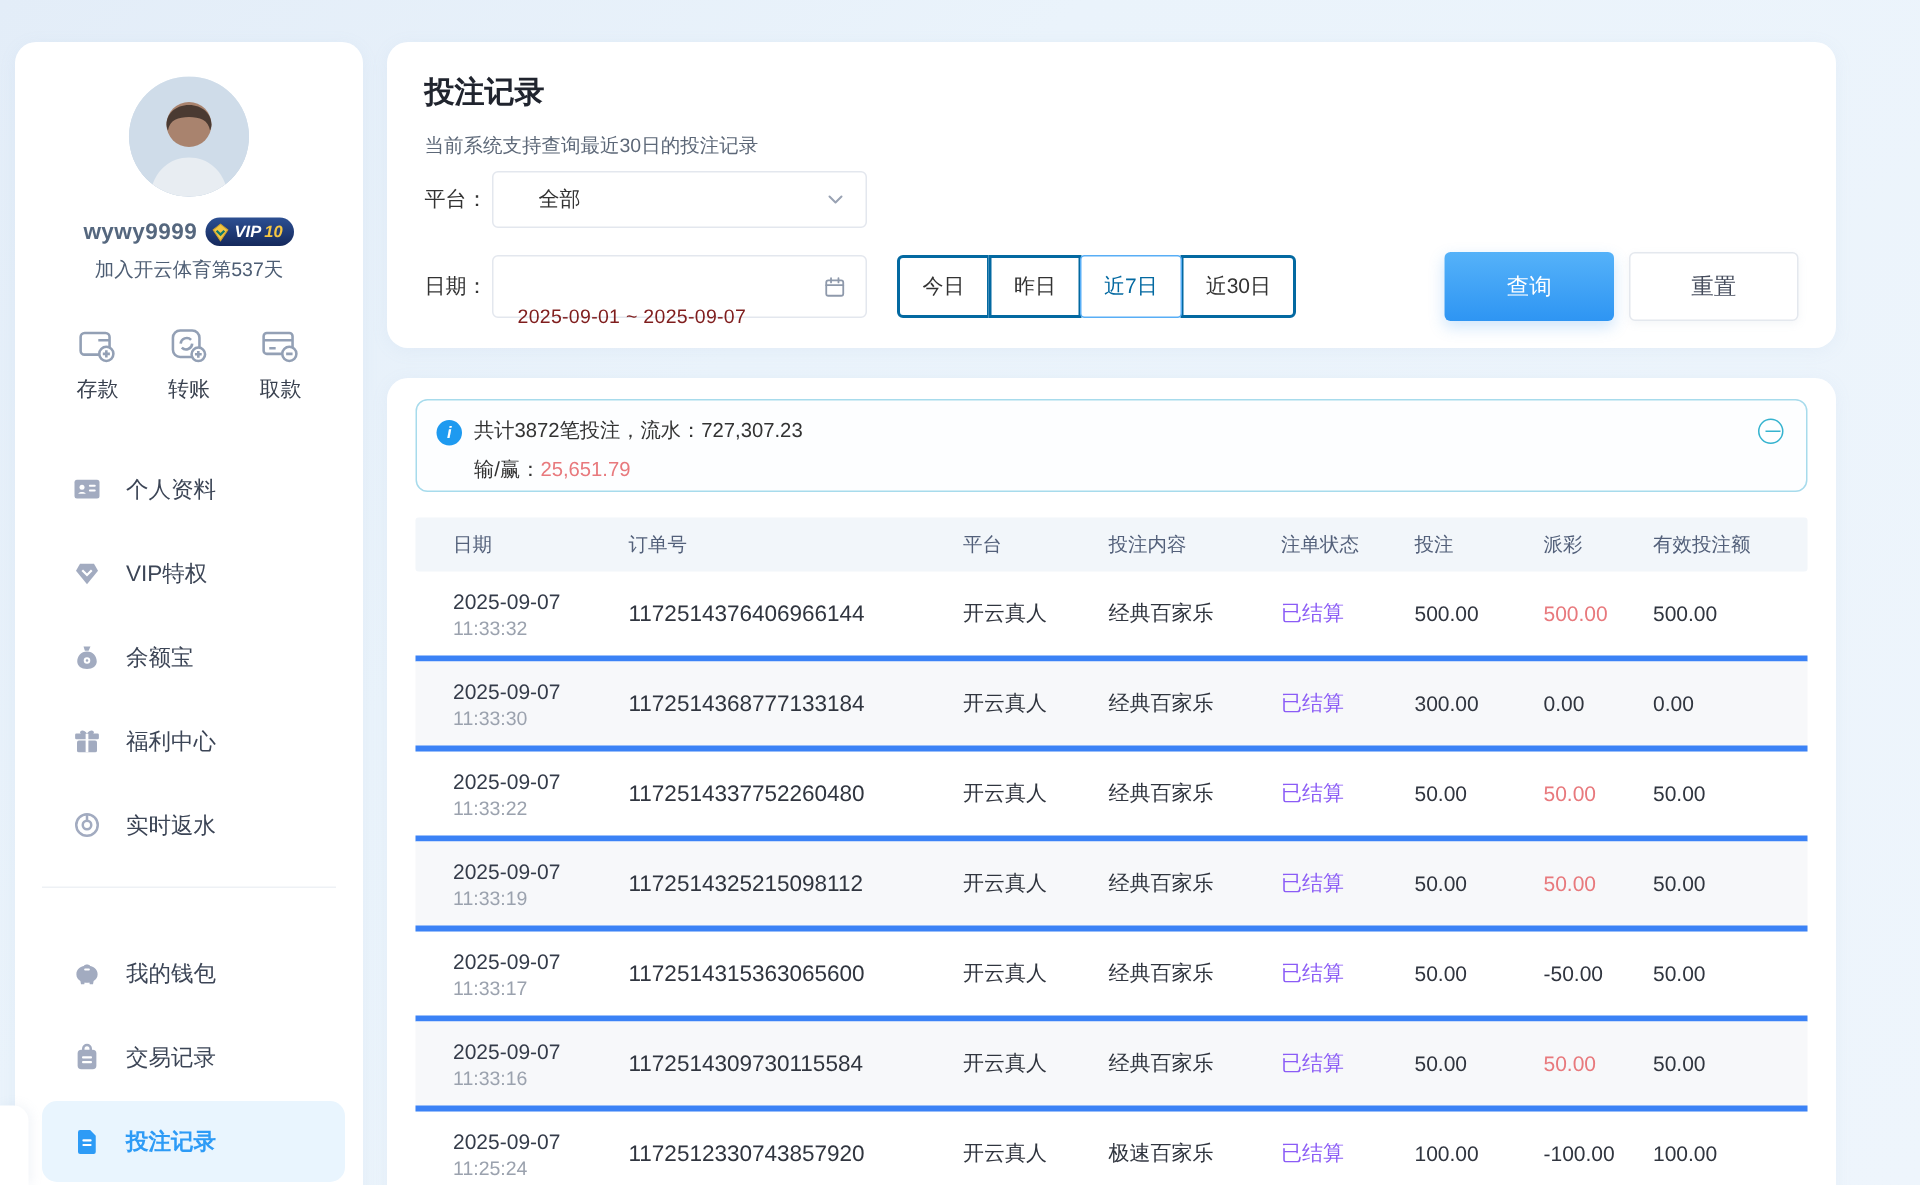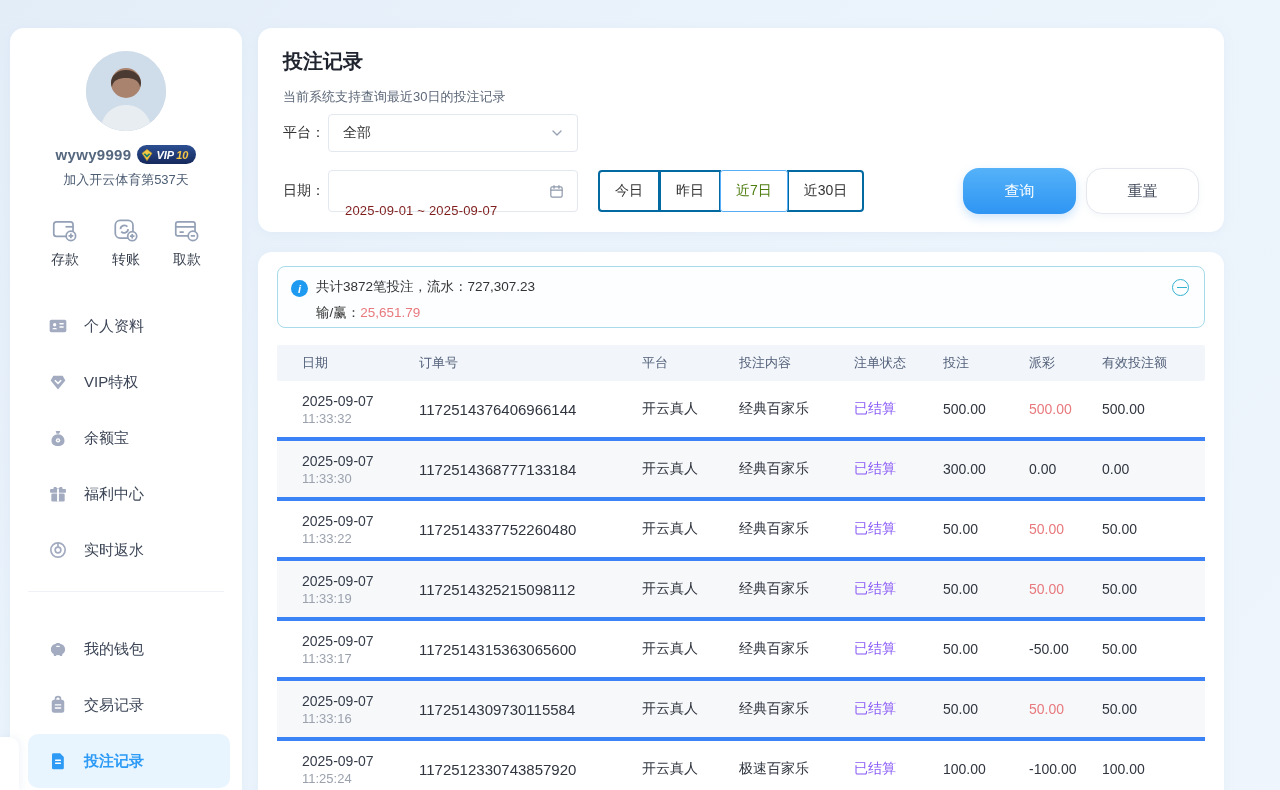--- a/index.html
+++ b/index.html
@@ -37,34 +37,34 @@
 
   
   #filter-card { left:258px; top:28px; width:966px; height:204px; padding:20px 25px; }
   .page-title { font-size:20px; font-weight:bold; color:#20242e; }
   .page-subtitle { font-size:13px; color:#5d6878; margin-top:13px; }
   .filter-row { position:absolute; left:25px; display:flex; align-items:center; }
   .row-platform { top:86px; }
   .row-date { top:140px; width:916px; }
   .filter-label { font-size:14px; color:#333; width:45px; }
   .select-box { width:250px; height:38px; border:1px solid #e3e7ee; border-radius:4px;
-    display:flex; align-items:center; padding:0 12px 0 14px; cursor:pointer; background:#fff; }
+    display:flex; align-items:center; padding:0 12px 0 30px; cursor:pointer; background:#fff; }
   .select-box .sel-val { flex:1; font-size:14px; color:#333; }
   .date-box { width:250px; height:42px; border:1px solid #e3e7ee; border-radius:4px;
     display:flex; align-items:center; padding:0 12px 0 16px; cursor:pointer; background:#fff; }
   .date-box .date-val { flex:1; font-size:13px; color:#7f1d1d; letter-spacing:.2px;margin-top:39px; }
   .range-group { display:flex; margin-left:20px; }
   .range-btn { height:42px; padding:0 15px; background:#fff; border:2px solid #0369a1;
     margin-left:-1px; font-size:14px; color:#333; cursor:pointer; position:relative;
     font-family:inherit; }
   .range-btn:first-child { border-radius:4px 0 0 4px; margin-left:0; }
   .range-btn:last-child { border-radius:0 4px 4px 0; }
-  .range-btn.active { border:1px solid #58aef6; color:#4d7c0f; z-index:2; border-radius:3px; }
+  .range-btn.active { border:1px solid #58aef6; color:#0369a1; z-index:2; border-radius:3px; }
   .action-btns { margin-left:auto; display:flex; gap:10px; }
-  .btn { height:46px; width:113px; border-radius:16px; font-size:15px; cursor:pointer;
+  .btn { height:46px; width:113px; border-radius:4px; font-size:15px; cursor:pointer;
     font-family:inherit; }
   .btn-primary { background:linear-gradient(180deg,#55b2f9,#2e95f3); color:#fff; border:none;
     box-shadow:0 4px 10px rgba(60,150,240,.25); }
   .btn-plain { background:#fff; color:#454c5c; border:1px solid #e4e8ee;
     box-shadow:0 2px 6px rgba(150,165,190,.10); }
 
   
   #table-card { left:258px; top:252px; width:966px; height:600px; padding:14px 19px; }
   .summary-box { border:1px solid #a7dbec; border-radius:8px; background:#fdfeff;
     height:62px; position:relative; padding:11px 16px 0 38px; }

